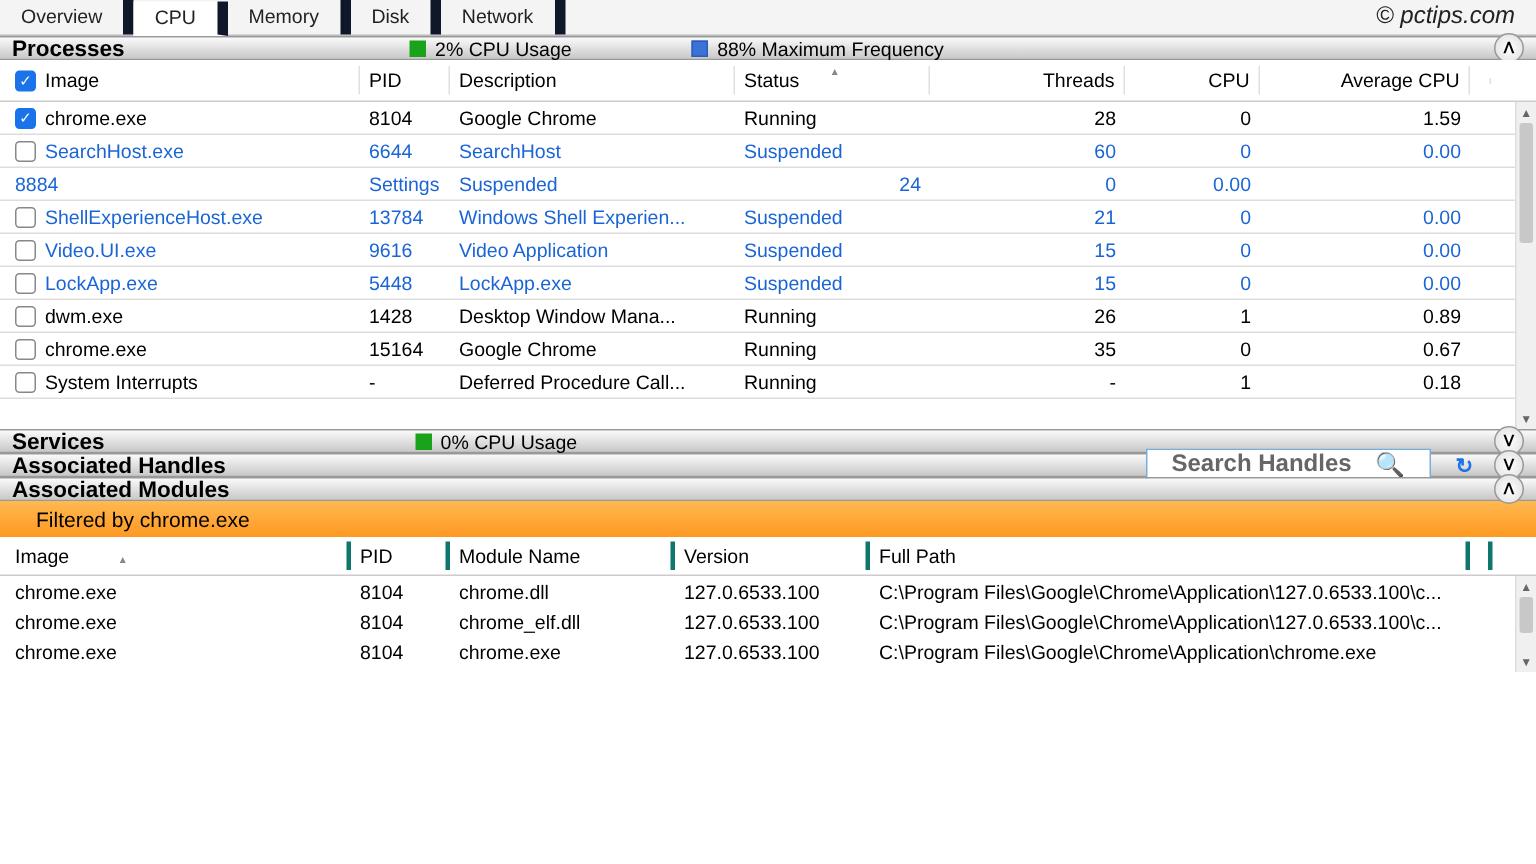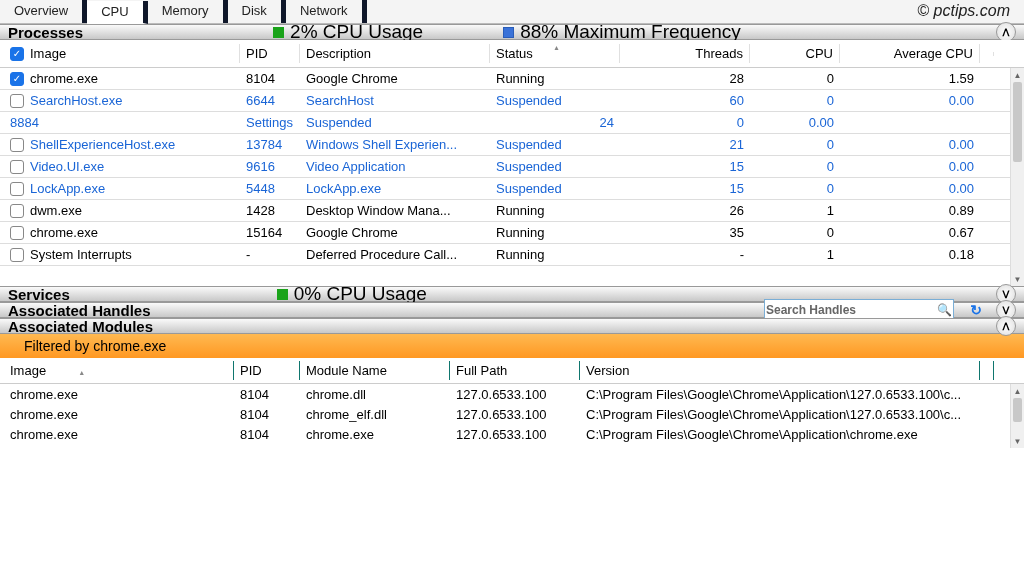--- a/index.html
+++ b/index.html
@@ -15,21 +15,21 @@
   }
   .tabs {
     display: flex;
     height: 24px;
     border-bottom: 1px solid #bbb;
     background: #f4f4f4;
     position: relative;
   }
   .tab {
     padding: 3px 14px;
-    border-right: 5px solid #0f172a;
+    border-right: 7px solid #0f172a;
     cursor: default;
     color: #222;
   }
   .tab.active {
     background: #fff;
     border-bottom: 1px solid #fff;
     position: relative;
     top: 1px;
   }
   .watermark {
@@ -51,21 +51,21 @@
     padding: 0 8px;
     font-weight: bold;
     font-size: 15px;
     position: relative;
   }
   .metric {
     display: flex;
     align-items: center;
     gap: 6px;
     font-weight: normal;
-    font-size: 19px;
+    font-size: 13px;
     margin-left: 40px;
   }
   .sq { width: 11px; height: 11px; display: inline-block; }
   .sq-green { background: #1aa31a; }
   .sq-blue { background: #3a72d8; border:1px solid #2a5db8;}
   .collapse-btn {
     width: 20px; height: 20px;
     border: 1px solid #999;
     border-radius: 50%;
     background: radial-gradient(#fff,#ddd);
@@ -145,39 +145,39 @@
   }
   .search-box {
     position: absolute;
     right: 70px;
     top: 50%;
     transform: translateY(-50%);
     width: 190px;
     height: 22px;
     border: 1px solid #7aaed6;
     background: #fff;
-    padding: 0 1px;
-    font-size: 12px;
+    padding: 0 16px;
+    font-size: 16px;
     color: #666;
     display:flex;
     align-items:center;
   }
   .search-box .ico{margin-left:auto;color:#1a65d6;font-weight:bold;}
   .refresh-ico{
     position:absolute; right:42px; top:50%; transform:translateY(-50%);
     color:#1a73e8; font-size:14px;
   }
   .mod-columns {
     display: grid;
     grid-template-columns: 230px 66px 150px 130px 400px 14px;
     padding: 3px 4px;
     font-size: 13px;
   }
   .mod-columns.header { border-bottom: 1px solid #ccc; color:#000;}
-  .mod-columns.header > div { border-right: 1px solid #0f766e; padding: 2px 6px; }
+  .mod-columns.header > div { border-right: 3px solid #0f766e; padding: 2px 6px; }
   .mod-row{height:20px;}
   .sort-ind{font-size:8px;color:#888;margin-left:30px;}
   .sort-ind-top{
     position:absolute;
     top:-1px;
     left:50%;
     font-size:8px;
     color:#888;
   }
   .truncate{white-space:nowrap;overflow:hidden;text-overflow:ellipsis;}
@@ -384,22 +384,22 @@
 </div>
 <div class="filter-bar">Filtered by chrome.exe</div>
 
 <div class="mod-columns header">
   <div>
     <span>Image</span>
     <span class="sort-ind">▴</span>
   </div>
   <div>PID</div>
   <div>Module Name</div>
+  <div>Version</div>
   <div>Full Path</div>
-  <div>Version</div>
   <div></div>
 </div>
 <div id="modules-rows" style="position:relative;">
   <div class="scrollbar" style="height:64px;">
     <div class="arrow up">▲</div>
     <div class="thumb" style="height:24px;top:14px;"></div>
     <div class="arrow down">▼</div>
   </div>
 <div class="mod-columns mod-row">
       <div>chrome.exe</div>

